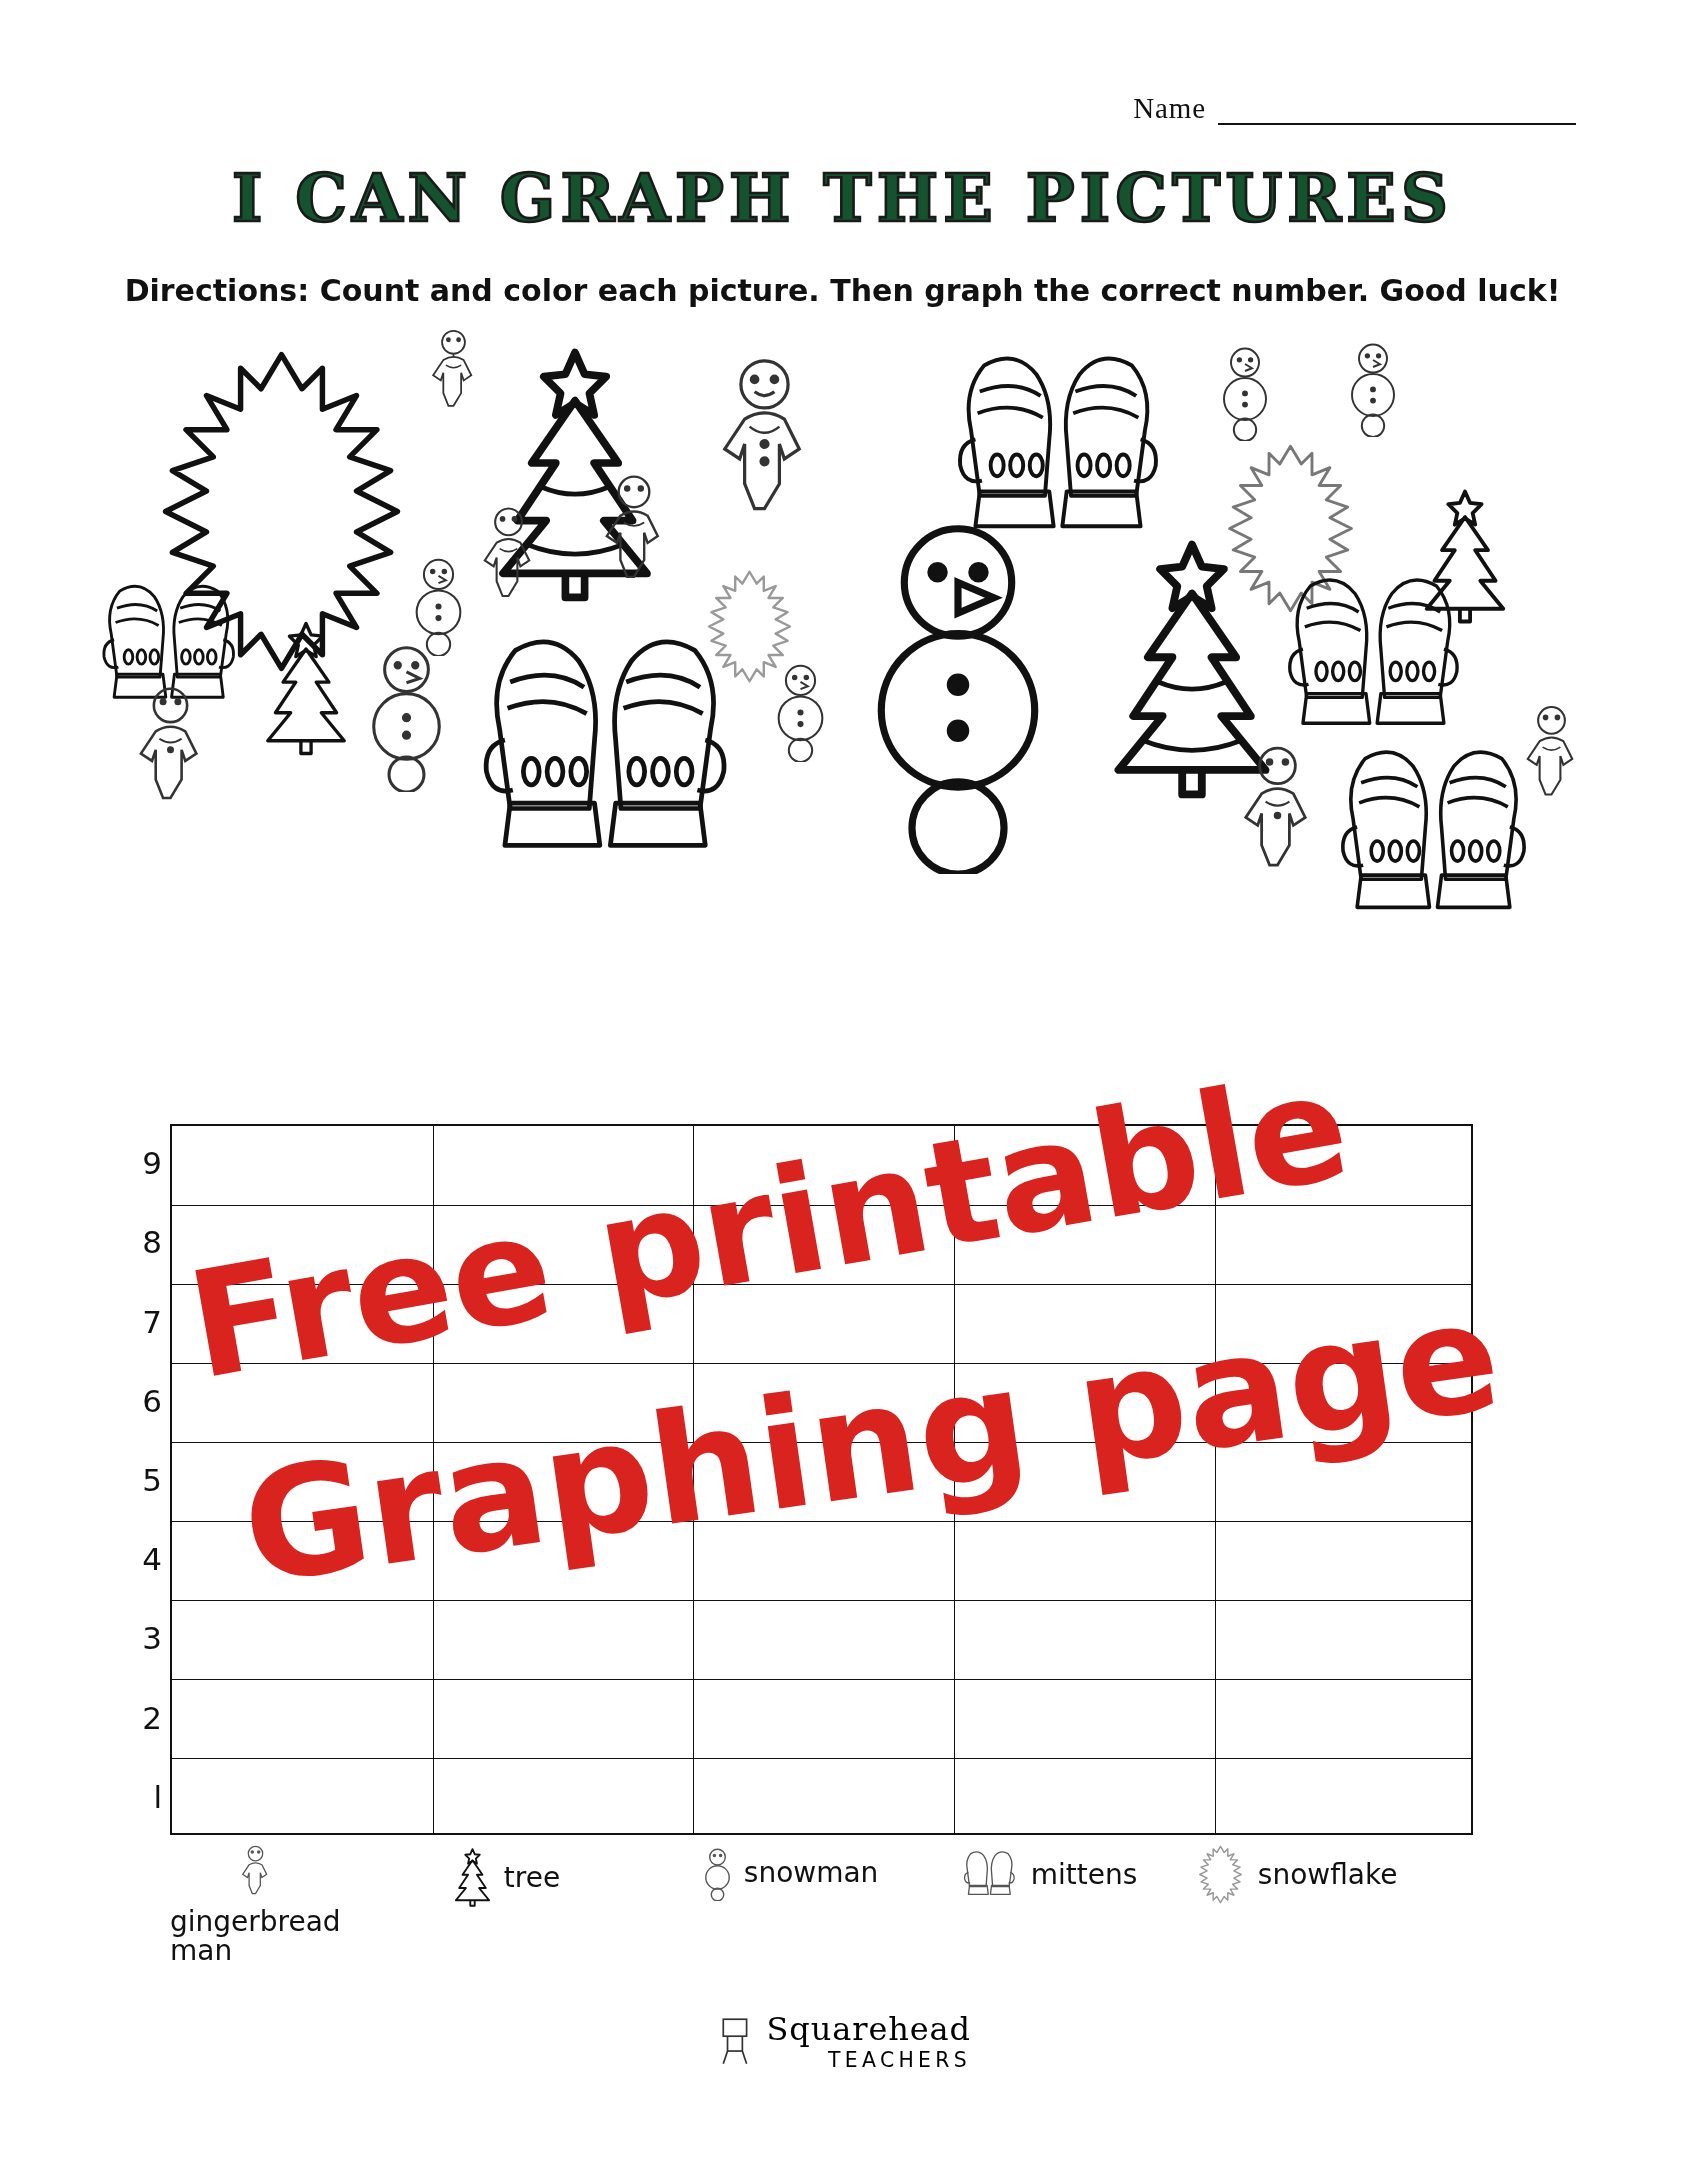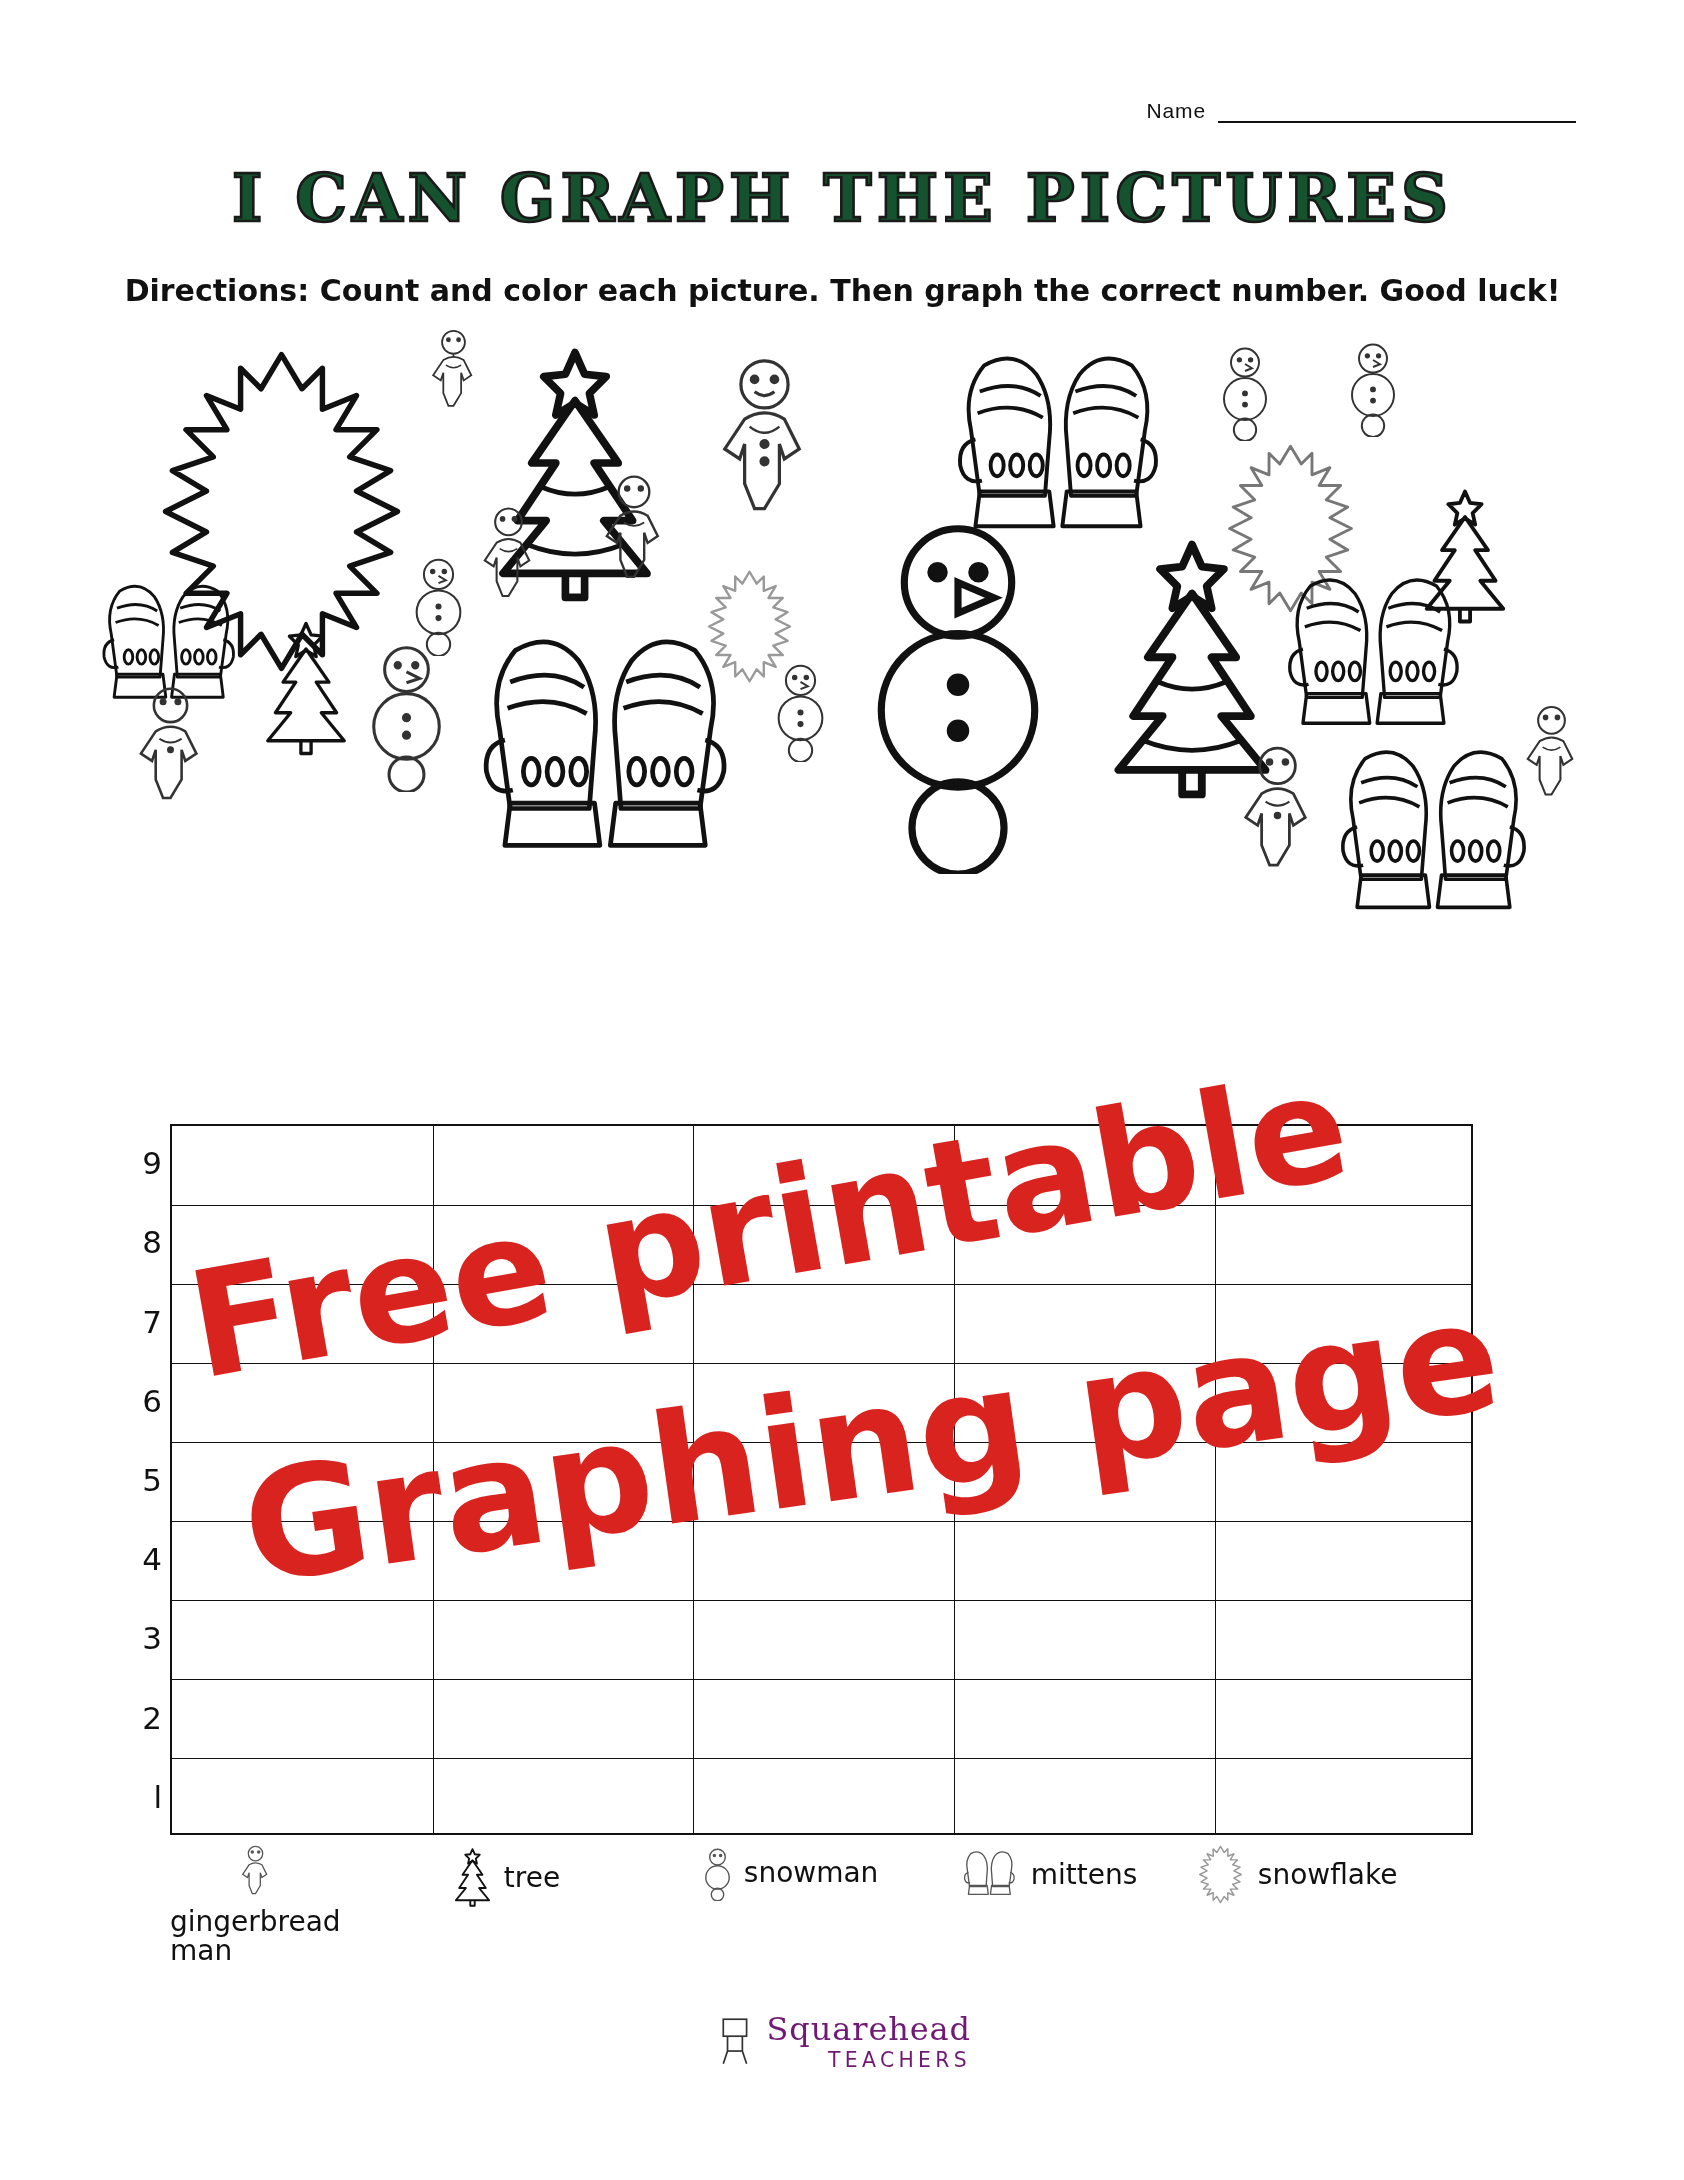--- a/index.html
+++ b/index.html
@@ -19,23 +19,23 @@
   
   .name-row {
     position: absolute;
     top: 92px;
     right: 109px;
     display: flex;
     align-items: flex-end;
     gap: 12px;
   }
   .name-label {
-    font-size: 21px;
+    font-size: 29px;
     letter-spacing: 0.9px;
-    font-family: Liberation Sans, sans-serif;
+    font-family: Liberation Serif, serif;
   }
   .name-blank {
     width: 358px;
     border-bottom: 2.6px solid #111;
     height: 29px;
   }
 
   
   .title {
     position: absolute;
@@ -185,21 +185,21 @@
     left: 0;
     top: 2010px;
     width: 100%;
     text-align: center;
   }
   .footer-logo {
     display: inline-flex;
     align-items: center;
     gap: 8.5px;
     font-family: "DejaVu Serif", serif;
-    color: #701a75;
+    color: #000000;
   }
   .footer-brand {
     font-size: 32px;
     letter-spacing: 0.9px;
   }
   .footer-sub {
     font-size: 20.4px;
     letter-spacing: 4.3px;
     font-family: "DejaVu Sans", sans-serif;
     display: block;

